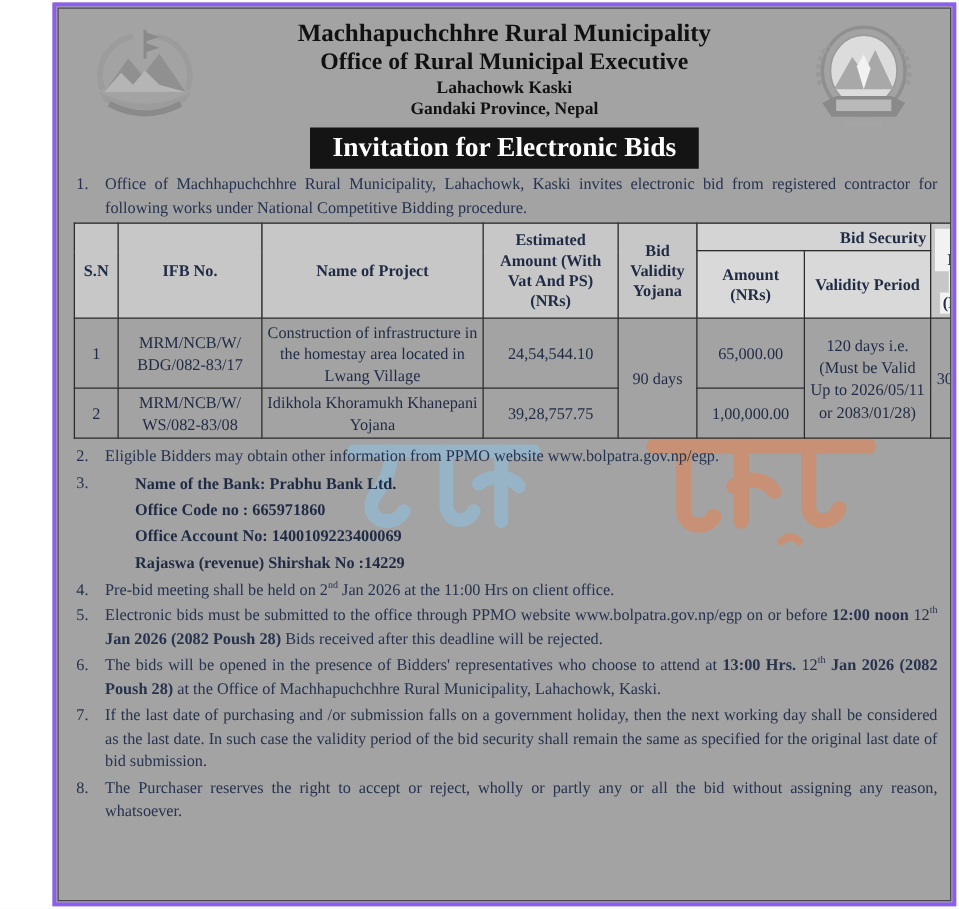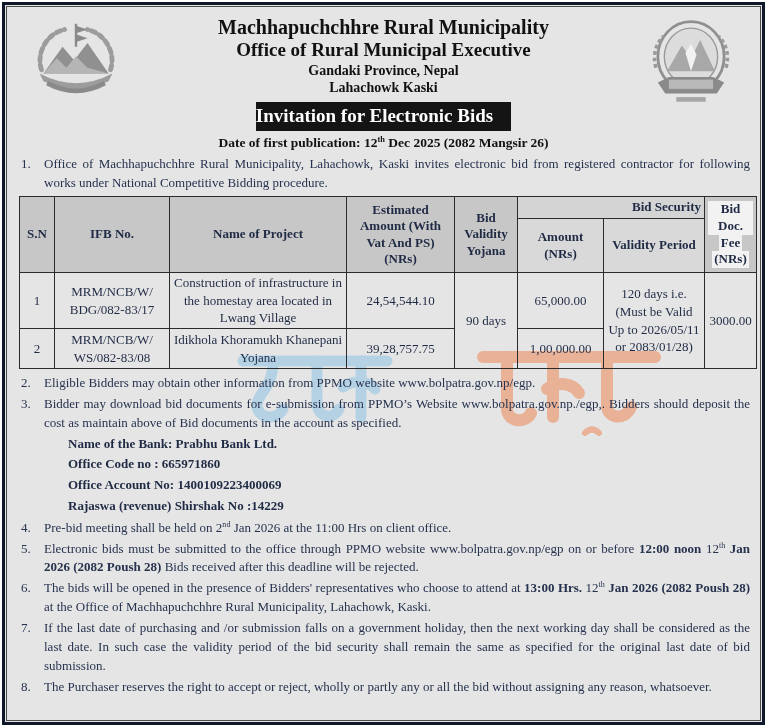--- a/index.html
+++ b/index.html
@@ -1,44 +1,45 @@
 <!DOCTYPE html>
 <html><head>
 <meta charset="utf-8">
 <style>
   * { margin: 0; padding: 0; box-sizing: border-box; }
   html, body { width: 767px; height: 727px; background: #ffffff; }
   body { font-family: "Liberation Serif", serif; color: #26324e; }
 
   .page {
     position: absolute; inset: 2px;
-    border: 3px solid #0f172a;
-    background: #e5e5e5;
+    border: 3px solid #8b5cf6;
+    background: #a3a3a3;
     overflow: hidden;
+    margin-left: 40px;
   }
   .page-inner {
     position: absolute; inset: 1px;
     border: 1px solid #4a4a4a;
     padding: 5px 10px 4px 10px;
     overflow: hidden;
   }
   .content { position: relative; z-index: 1; }
 
   
   .doc-header { display: flex; align-items: flex-start; }
   .logo-box { width: 118px; flex: 0 0 auto; display: flex; justify-content: center; padding-top: 6px; }
   .head-center { flex: 1 1 auto; text-align: center; color: #111111; }
   .org-name   { font-size: 20px; font-weight: bold; line-height: 1.15; padding-top: 4px; }
   .office     { font-size: 19px; font-weight: bold; line-height: 1.2; }
   .addr       { font-size: 14px; font-weight: bold; line-height: 1.25; }
   .banner {
     display: inline-block; margin: 5px auto 3px auto;
     background: #141414; color: #ffffff;
-    font-size: 19px; font-weight: bold;
-    padding: 3px 18px 4px 0;
+    font-size: 22px; font-weight: bold;
+    padding: 3px 18px 4px 18px;
   }
   .pub-date { font-size: 13.5px; font-weight: bold; line-height: 1.3; margin-bottom: 4px; }
   sup { font-size: 0.62em; vertical-align: super; line-height: 0; }
 
   
   .item { position: relative; padding-left: 27px; font-size: 13px; line-height: 1.45; margin-bottom: 2px; text-align: justify; }
   .item .num { position: absolute; left: 4px; top: 0; }
   .b { font-weight: bold; }
   .ulink { }
   .account-block { margin: 1px 0 1px 24px; }
@@ -109,26 +110,25 @@
             <path d="M50 8 L62 12 L50 16 Z M50 17 L62 21 L50 25 Z" fill="#8a8a8a"></path>
             <path d="M16 58 L36 30 L48 44 L62 26 L84 58 Z" fill="#909090"></path>
             <path d="M16 58 L30 42 L40 52 L50 40 L62 52 L84 58 Z" fill="#b5b5b5"></path>
             <path d="M12 58 Q50 78 88 58 L84 66 Q50 82 16 66 Z" fill="#9c9c9c"></path>
             <path d="M20 68 Q50 84 80 68" stroke="#8a8a8a" stroke-width="5" fill="none"></path>
           </svg>
         </div>
         <div class="head-center">
           <div class="org-name">Machhapuchchhre Rural Municipality</div>
           <div class="office">Office of Rural Municipal Executive</div>
+          <div class="addr">Lahachowk Kaski</div>
           <div class="addr">Gandaki Province, Nepal</div>
-          <div class="addr">Lahachowk Kaski</div>
           <div>
             <span class="banner">Invitation for Electronic Bids</span>
           </div>
-          <div class="pub-date"><span>Date of first publication: 12</span><sup>th</sup><span> Dec 2025 (2082 Mangsir 26)</span></div>
         </div>
         <div class="logo-box">
           <svg width="92" height="92" viewBox="0 0 100 100">
             <ellipse cx="50" cy="42" rx="36" ry="38" fill="none" stroke="#8f8f8f" stroke-width="3"></ellipse>
             <ellipse cx="50" cy="42" rx="29" ry="31" fill="#dcdcdc" stroke="#9a9a9a" stroke-width="1.5"></ellipse>
             <path d="M24 58 L40 30 L50 44 L60 24 L76 58 Z" fill="#a8a8a8"></path>
             <path d="M44 38 L50 28 L56 40 L50 58 Z" fill="#f2f2f2"></path>
             <path d="M12 54 C8 40 12 28 20 20 M88 54 C92 40 88 28 80 20" stroke="#9a9a9a" stroke-width="4" fill="none" stroke-dasharray="4 3"></path>
             <path d="M14 70 L26 64 H74 L86 70 L78 82 H22 Z" fill="#8a8a8a"></path>
             <rect x="26" y="67" width="48" height="10" fill="#b9b9b9"></rect>
@@ -197,21 +197,20 @@
       </tbody>
         </table>
 
       <div class="item">
         <span class="num">2.</span>
         <span>Eligible Bidders may obtain other information from PPMO website </span><span class="ulink">www.bolpatra.gov.np</span><span>/egp.</span>
       </div>
 
       <div class="item">
         <span class="num">3.</span>
-        <span>Bidder may download bid documents for e-submission from PPMO’s Website www.bolpatra.gov.np./egp,. Bidders should deposit the cost as maintain above of Bid documents in the account as specified.</span>
         <div class="account-block">
           <div class="account-line">Name of the Bank:   Prabhu Bank Ltd.</div>
           <div class="account-line">Office Code no :   665971860</div>
           <div class="account-line">Office Account No: 1400109223400069</div>
           <div class="account-line">Rajaswa (revenue) Shirshak No :14229</div>
         </div>
       </div>
 
       <div class="item">
         <span class="num">4.</span>

